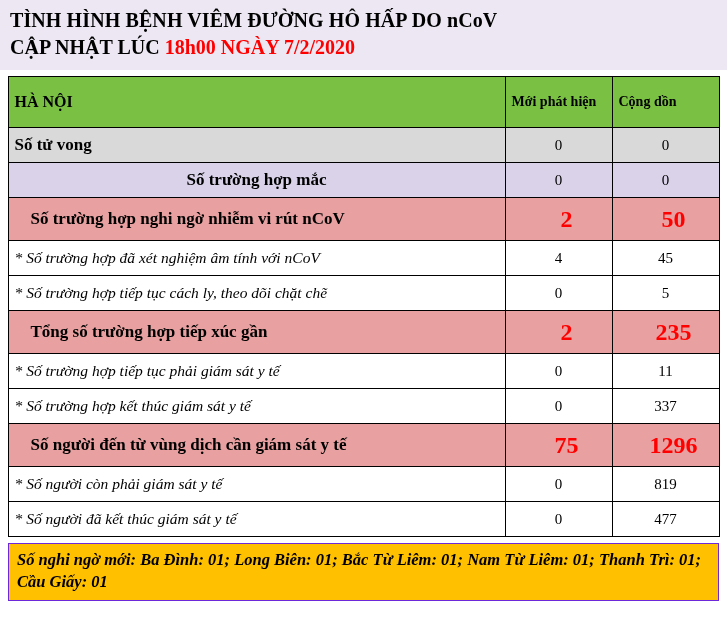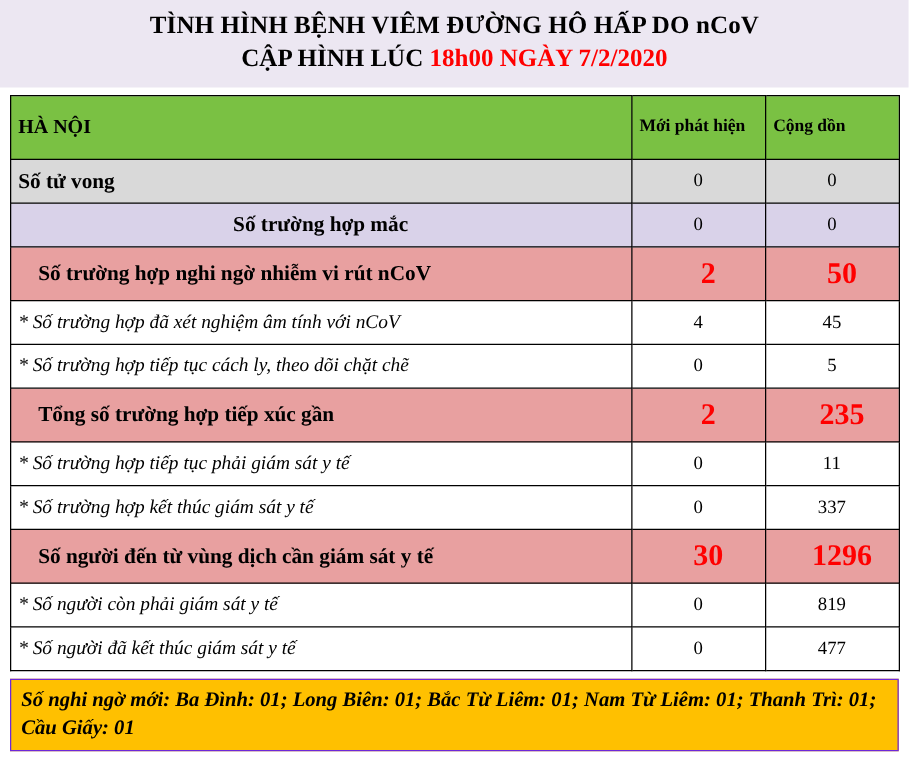--- a/index.html
+++ b/index.html
@@ -15,21 +15,21 @@
   .page {
     width: 727px;
     height: 623px;
     box-sizing: border-box;
     position: relative;
   }
   
   .header {
     background: #ece7f2;
     padding: 8px 10px 10px 10px;
-    text-align: center;
+    text-align: left;
   }
   .header .line1 {
     font-size: 20px;
     font-weight: bold;
     color: #000000;
     letter-spacing: 0.1px;
     line-height: 1.25;
   }
   .header .line2 {
     font-size: 20px;
@@ -113,21 +113,21 @@
     color: #000000;
   }
 </style>
 </head>
 <body>
 
 <div class="page">
 
   <div class="header">
     <div class="line1">TÌNH HÌNH BỆNH VIÊM ĐƯỜNG HÔ HẤP DO nCoV</div>
-    <div class="line2"><span>CẬP HÌNH LÚC </span><span class="red">18h00 NGÀY 7/2/2020</span></div>
+    <div class="line2"><span>CẬP NHẬT LÚC </span><span class="red">18h00 NGÀY 7/2/2020</span></div>
   </div>
 
   <table class="main">
     <colgroup>
       <col class="c1">
         <col class="c2">
         <col class="c3">
     </colgroup>
     <tbody id="table-body">
       <tr class="hdr-row">
@@ -170,21 +170,21 @@
           <td class="num">0</td>
           <td class="num">11</td>
         </tr>
         <tr class="r-white">
           <td class="label sub">* Số trường hợp kết thúc giám sát y tế</td>
           <td class="num">0</td>
           <td class="num">337</td>
         </tr>
         <tr class="r-pink tall">
           <td class="label">Số người đến từ vùng dịch cần giám sát y tế</td>
-          <td class="num big">30</td>
+          <td class="num big">75</td>
           <td class="num big">1296</td>
         </tr>
         <tr class="r-white">
           <td class="label sub">* Số người còn phải giám sát y tế</td>
           <td class="num">0</td>
           <td class="num">819</td>
         </tr>
         <tr class="r-white">
           <td class="label sub">* Số người đã kết thúc giám sát y tế</td>
           <td class="num">0</td>

